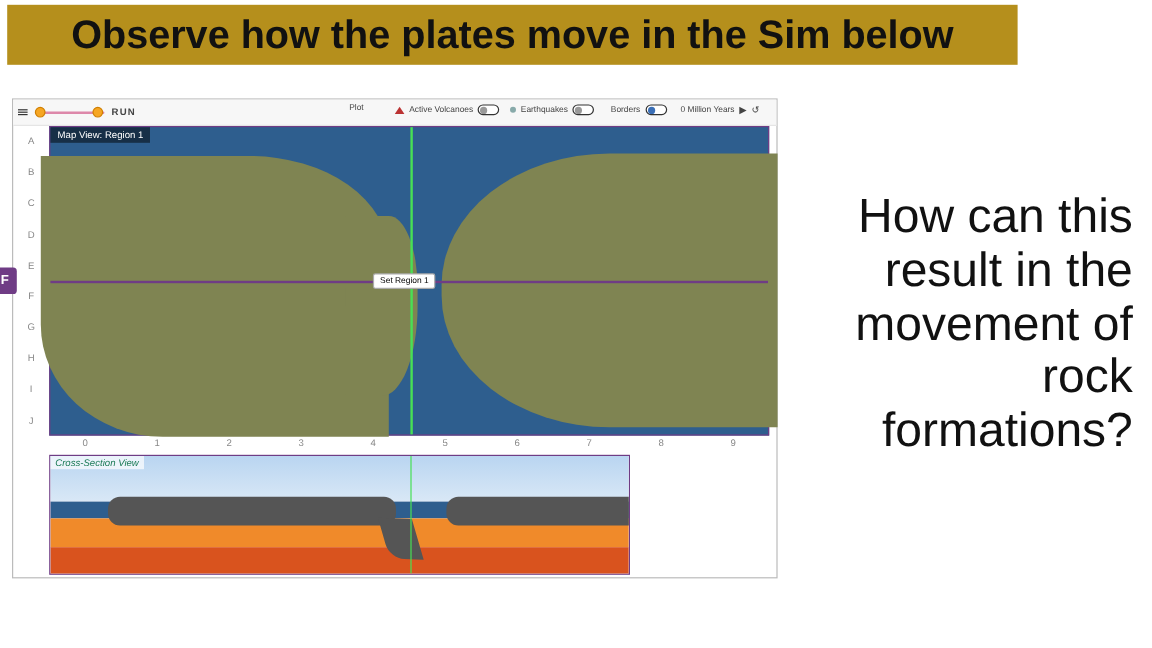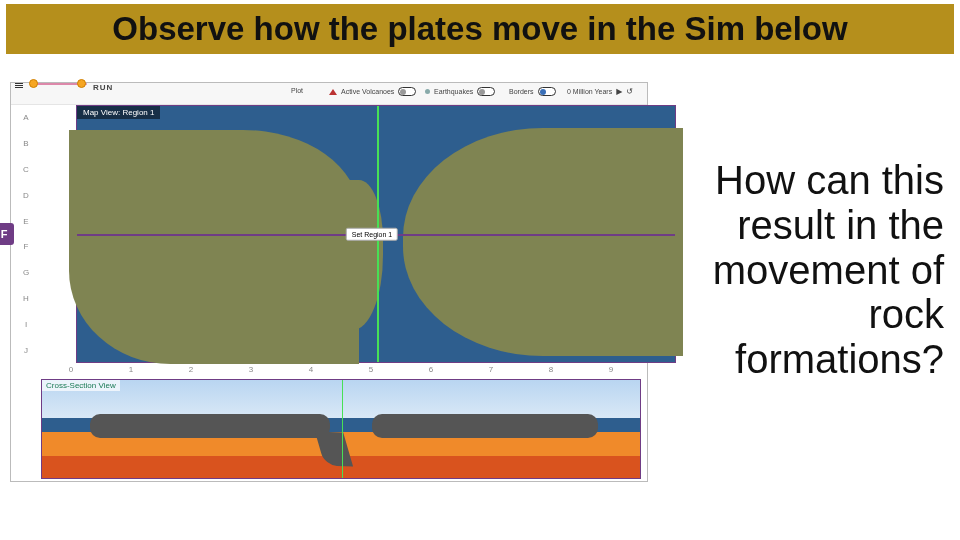--- a/index.html
+++ b/index.html
@@ -2,21 +2,21 @@
 <html><head>
 <meta charset="utf-8">
 <style>
   * { margin: 0; padding: 0; box-sizing: border-box; }
   html, body { width: 960px; height: 540px; background: #fff; font-family: Arial, Helvetica, sans-serif; overflow: hidden; }
   .slide { position: relative; width: 960px; height: 540px; }
 
   .title-bar {
     position: absolute;
     top: 4px; left: 6px;
-    width: 948px; height: 50px;
+    width: 842px; height: 50px;
     background: #b58f1c;
     display: flex; align-items: center; justify-content: center;
   }
   .title-bar span {
     font-size: 33px;
     font-weight: bold;
     color: #111;
   }
 
   .sim-shot {
@@ -27,21 +27,21 @@
     background: #fff;
   }
 
   .toolbar {
     position: absolute;
     top: 0; left: 0; width: 100%; height: 22px;
     background: #f7f7f7;
     border-bottom: 1px solid #e5e5e5;
     font-size: 8px;
     color: #444;
-    display: flex; 
+    display: flex; align-items: center;
   }
   .ham { width: 14px; display:flex; flex-direction:column; gap:1px; padding-left:4px;}
   .ham div { height:1px; background:#333; width:8px;}
   .slider-track {
     position: relative; margin-left: 6px;
     width: 56px; height: 2px; background: #d8a; border-radius:1px;
   }
   .slider-knob { position:absolute; top:-4px; width:9px; height:9px; border-radius:50%; background:#f6a623; border:1px solid #d07f00;}
   .k1 { left: -2px;}
   .k2 { left: 46px;}
@@ -53,21 +53,20 @@
   .pill { width:18px;height:9px;border-radius:5px;border:1px solid #333; position:relative; background:#fff;}
   .pill.on::after { content:""; position:absolute; right:1px; top:1px; width:6px;height:6px;border-radius:50%; background:#3a6fb7;}
   .pill::after { content:""; position:absolute; left:1px; top:1px; width:6px;height:6px;border-radius:50%; background:#999;}
 
   .map-panel {
     position: absolute;
     top: 22px; left: 30px;
     width: 600px; height: 258px;
     background: #2e5e8e;
     border: 1px solid #6f3c85;
-    margin-left: 35px;
   }
   .map-label {
     position:absolute; top:0; left:0;
     background: rgba(0,0,0,0.5); color:#fff;
     font-size:8px; padding:2px 6px;
   }
   .axis-left {
     position:absolute; top:22px; left:0; width:30px; height:258px;
     display:flex; flex-direction:column; justify-content:space-around;
     font-size:8px; color:#888; align-items:center;
@@ -96,23 +95,24 @@
     width:20px;height:22px;background:#6f3c85;color:#fff;font-size:11px;font-weight:bold;
     display:flex;align-items:center;justify-content:center;border-radius:3px;
   }
   .callout {
     position:absolute; top:50%; left:295px; transform:translate(-50%,-48%);
     background:#fff; border:1px solid #aaa; font-size:7px; padding:2px 5px;
     border-radius:2px;
   }
 
   .cs-panel {
-    position:absolute; top:296px; left:30px; width:600px; height:100px;
+    position:absolute; top:296px; left:30px; width:484px; height:100px;
     border:1px solid #6f3c85;
     overflow:hidden;
+    font-style:italic;
   }
   .cs-label{ position:absolute; top:0;left:0; font-size:8px; color:#1a7a55; background:rgba(255,255,255,0.7); padding:1px 4px;}
   .sky { position:absolute; top:0;left:0;width:100%;height:38px;
     background: linear-gradient(#b9d5f1,#d9e8f6);
   }
   .sea { position:absolute; top:38px; left:0;width:100%;height:14px; background:#2e5e8e;}
   .mantle1 { position:absolute; top:52px; left:0; width:100%; height:24px; background:#f08a2a;}
   .mantle2 { position:absolute; top:76px; left:0; width:100%; height:30px; background:#d9531e;}
   .plate { position:absolute; top:34px; height:24px; background:#555; border-radius:10px/10px;}
   .plate.p1 { left:48px; width:240px;}

